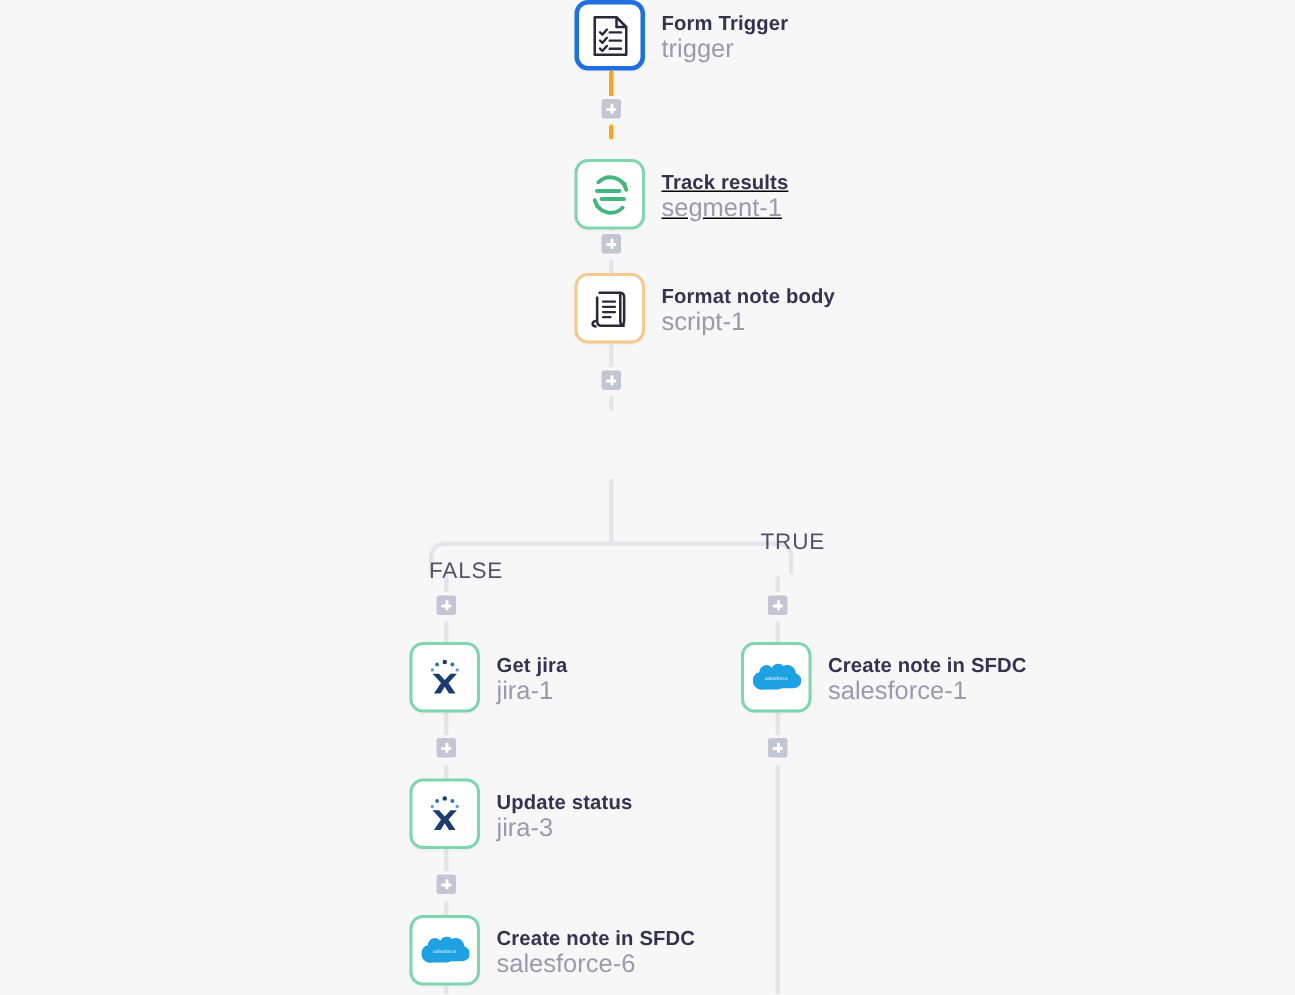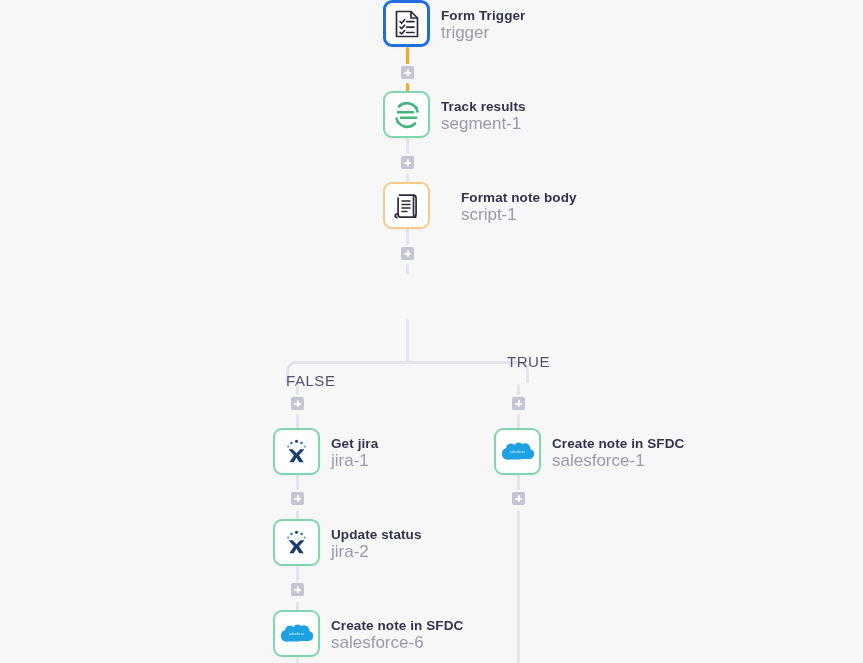--- a/index.html
+++ b/index.html
@@ -173,40 +173,40 @@
           <line x1="12.5" y1="22.5" x2="20" y2="22.5" stroke="#2a2a3c" stroke-width="1.6" stroke-linecap="round"></line>
         </svg>
       </span>
     </div>
     <div class="node-text">
       <div class="node-title">Form Trigger</div>
       <div class="node-sub">trigger</div>
     </div>
   </div>
 
-  <div class="node" style="left:383px; top:91px;">
+  <div class="node" style="left:383px; top:106px;text-decoration:underline;">
     <div class="node-box green">
       <span>
         <svg width="28" height="28" viewBox="0 0 28 28">
           <path d="M24.5 10.5 A11 11 0 0 0 6 5.5" fill="none" stroke="#43b581" stroke-width="2.6" stroke-linecap="round"></path>
           <path d="M3.5 17.5 A11 11 0 0 0 22 22.5" fill="none" stroke="#43b581" stroke-width="2.6" stroke-linecap="round"></path>
           <line x1="5" y1="11.3" x2="20" y2="11.3" stroke="#43b581" stroke-width="2.6" stroke-linecap="round"></line>
           <line x1="8" y1="16.7" x2="23" y2="16.7" stroke="#43b581" stroke-width="2.6" stroke-linecap="round"></line>
           <circle cx="23.3" cy="6.6" r="1.4" fill="#43b581"></circle>
           <circle cx="5" cy="21.4" r="1.4" fill="#43b581"></circle>
         </svg>
       </span>
     </div>
     <div class="node-text">
       <div class="node-title">Track results</div>
       <div class="node-sub">segment-1</div>
     </div>
   </div>
 
-  <div class="node" style="left:383px; top:182px;gap:20px;">
+  <div class="node" style="left:383px; top:182px;">
     <div class="node-box amber">
       <span>
         <svg width="27" height="28" viewBox="0 0 27 28">
           <path d="M6 3.2 H20.5 V21.5 q0 3.6 2.3 3.6 H7.5 q-2.4 0 -2.4 -3.2 V5.6" fill="#ffffff" stroke="#2a2a3c" stroke-width="1.7" stroke-linejoin="round"></path>
           <path d="M20.5 3.2 q2.6 0 2.6 3.4 v14.9 q0 3.6 -2.3 3.6" fill="none" stroke="#2a2a3c" stroke-width="1.7" stroke-linejoin="round"></path>
           <path d="M5.1 21.9 q-3 .3 -3 1.9 q0 1.9 2.6 1.9" fill="none" stroke="#2a2a3c" stroke-width="1.7" stroke-linejoin="round"></path>
           <line x1="9" y1="9" x2="17" y2="9" stroke="#2a2a3c" stroke-width="1.5" stroke-linecap="round"></line>
           <line x1="9" y1="12.5" x2="17" y2="12.5" stroke="#2a2a3c" stroke-width="1.5" stroke-linecap="round"></line>
           <line x1="9" y1="16" x2="17" y2="16" stroke="#2a2a3c" stroke-width="1.5" stroke-linecap="round"></line>
           <line x1="9" y1="19.4" x2="14" y2="19.4" stroke="#2a2a3c" stroke-width="1.5" stroke-linecap="round"></line>
@@ -262,21 +262,21 @@
           <circle cx="8.4" cy="5.0" r="1.3" fill="#2f6fb5"></circle>
           <circle cx="18.6" cy="5.0" r="1.3" fill="#2f6fb5"></circle>
           <circle cx="5.2" cy="8.6" r="1.1" fill="#5a9ad6"></circle>
           <circle cx="21.8" cy="8.6" r="1.1" fill="#5a9ad6"></circle>
           <path d="M5.4 11.2 h4.3 l3.8 4.1 l3.8 -4.1 h4.3 l-5.6 6.1 l4.7 7.0 h-4.4 l-2.8 -4.5 l-2.8 4.5 h-4.4 l4.7 -7.0 z" fill="#1a3d6e"></path>
         </svg>
       </span>
     </div>
     <div class="node-text">
       <div class="node-title">Update status</div>
-      <div class="node-sub">jira-2</div>
+      <div class="node-sub">jira-3</div>
     </div>
   </div>
 
   <div class="node" style="left:273px; top:610px;">
     <div class="node-box green">
       <span>
         <svg width="32" height="24" viewBox="0 0 32 24">
           <path d="M12.6 5.1 a4.6 4.6 0 0 1 7.6 -1.1 a5.6 5.6 0 0 1 8.3 4.9 a5.1 5.1 0 0 1 -1.6 10 h-7.4 a5.3 5.3 0 0 1 -2.6 .7 h-9.6 A5.9 5.9 0 0 1 4.2 8 a4.8 4.8 0 0 1 8.4 -2.9 z" fill="#1ea1e2"></path>
           <text x="15.5" y="13.3" font-family="'Liberation Sans', sans-serif" font-size="3.4" fill="#ffffff" text-anchor="middle" opacity="0.85">salesforce</text>
         </svg>

